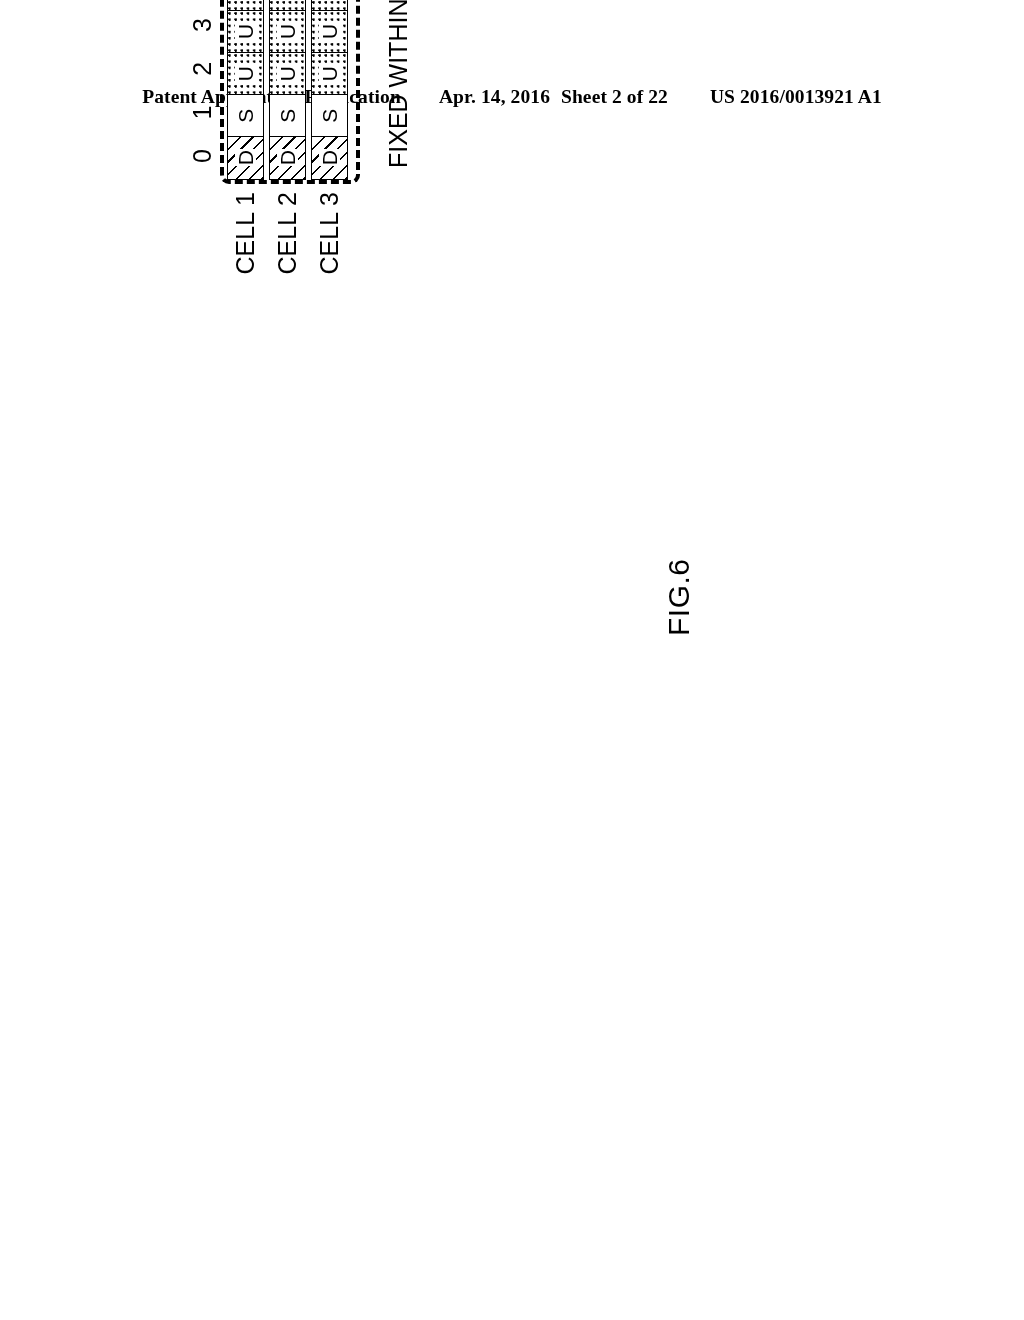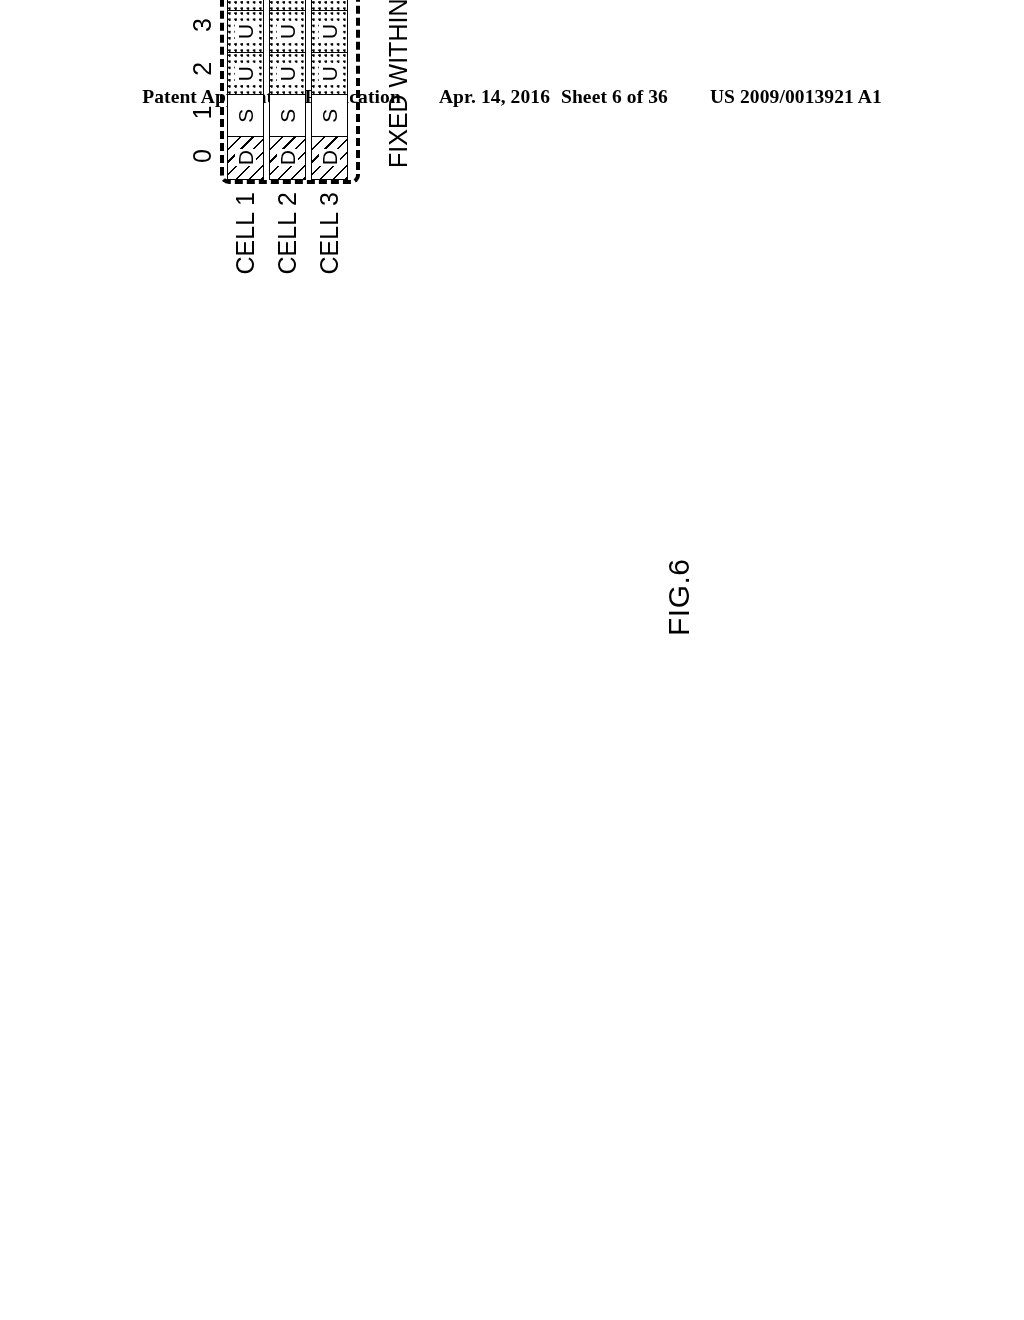--- a/index.html
+++ b/index.html
@@ -188,23 +188,23 @@
   }
 </style>
 </head>
 <body>
 
 <div id="patent-header">
   <span>Patent Application Publication</span>
   <span class="hgap-a"></span>
   <span>Apr. 14, 2016</span>
   <span class="hgap-b"></span>
-  <span>Sheet 6 of 36</span>
+  <span>Sheet 2 of 22</span>
   <span class="hgap-c"></span>
-  <span>US 2009/0013921 A1</span>
+  <span>US 2016/0013921 A1</span>
 </div>
 
 <div id="figure-area">
 
   <div id="schematic-rot">
     <div id="schematic">
 
       <div id="cluster-box"></div>
 
       <div class="grid-wrap">

